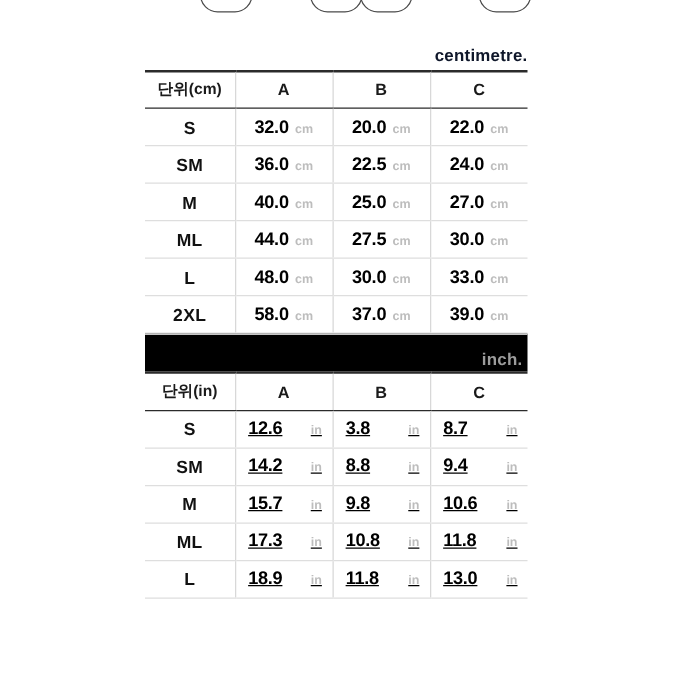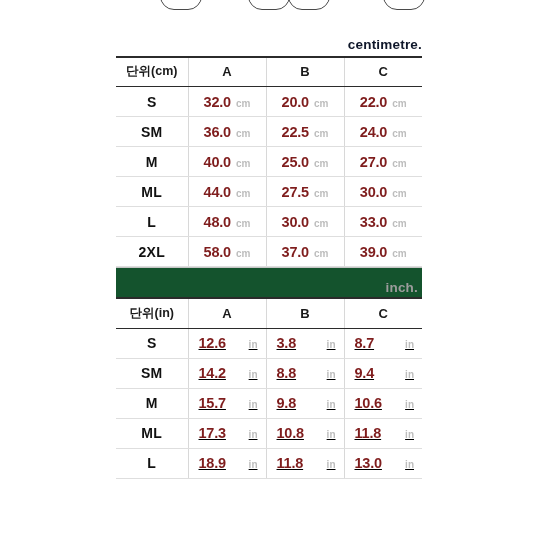--- a/index.html
+++ b/index.html
@@ -99,41 +99,41 @@
   .measure {
     display: flex;
     align-items: baseline;
     justify-content: center;
     gap: 5px;
     padding: 0 6px;
   }
   .measure .num {
     font-size: 14.5px;
     font-weight: 700;
-    color: #7f1d1d;
+    color: #000000;
     letter-spacing: -0.2px;
   }
   .measure .unit {
     font-size: 10px;
     font-weight: 700;
     color: #bdbdbd;
   }
 
   
   .measure.inch {
     justify-content: space-between;
     padding: 0 8px 0 10px;
     text-decoration: underline;
   }
 
   
   .band {
     width: 306px;
     height: 30px;
-    background: #14532d;
+    background: #000000;
     border-top: 1.5px solid #c6c6c6;
     box-sizing: border-box;
     display: flex;
     align-items: flex-end;
     justify-content: flex-end;
     padding: 0 4px 2px 0;
   }
   .band .band-label {
     font-size: 13.5px;
     font-weight: 700;

